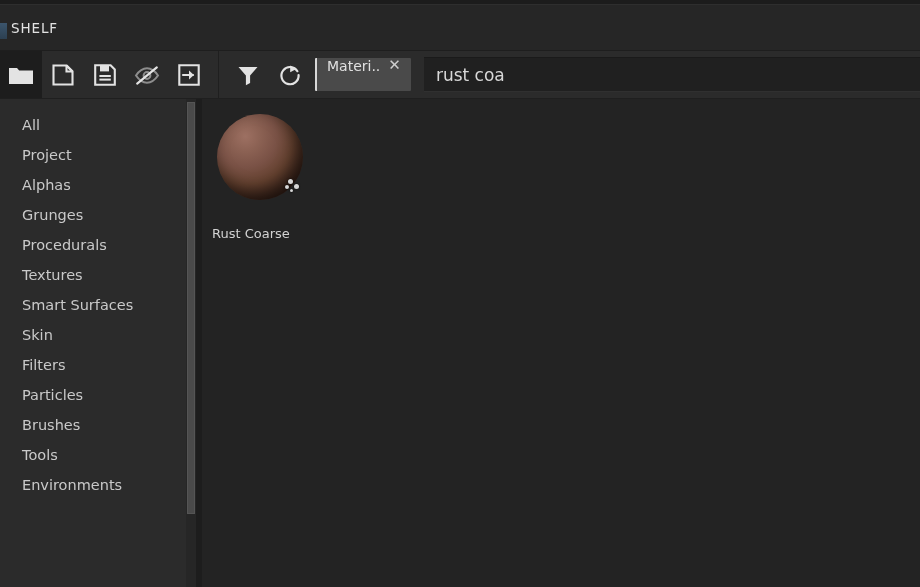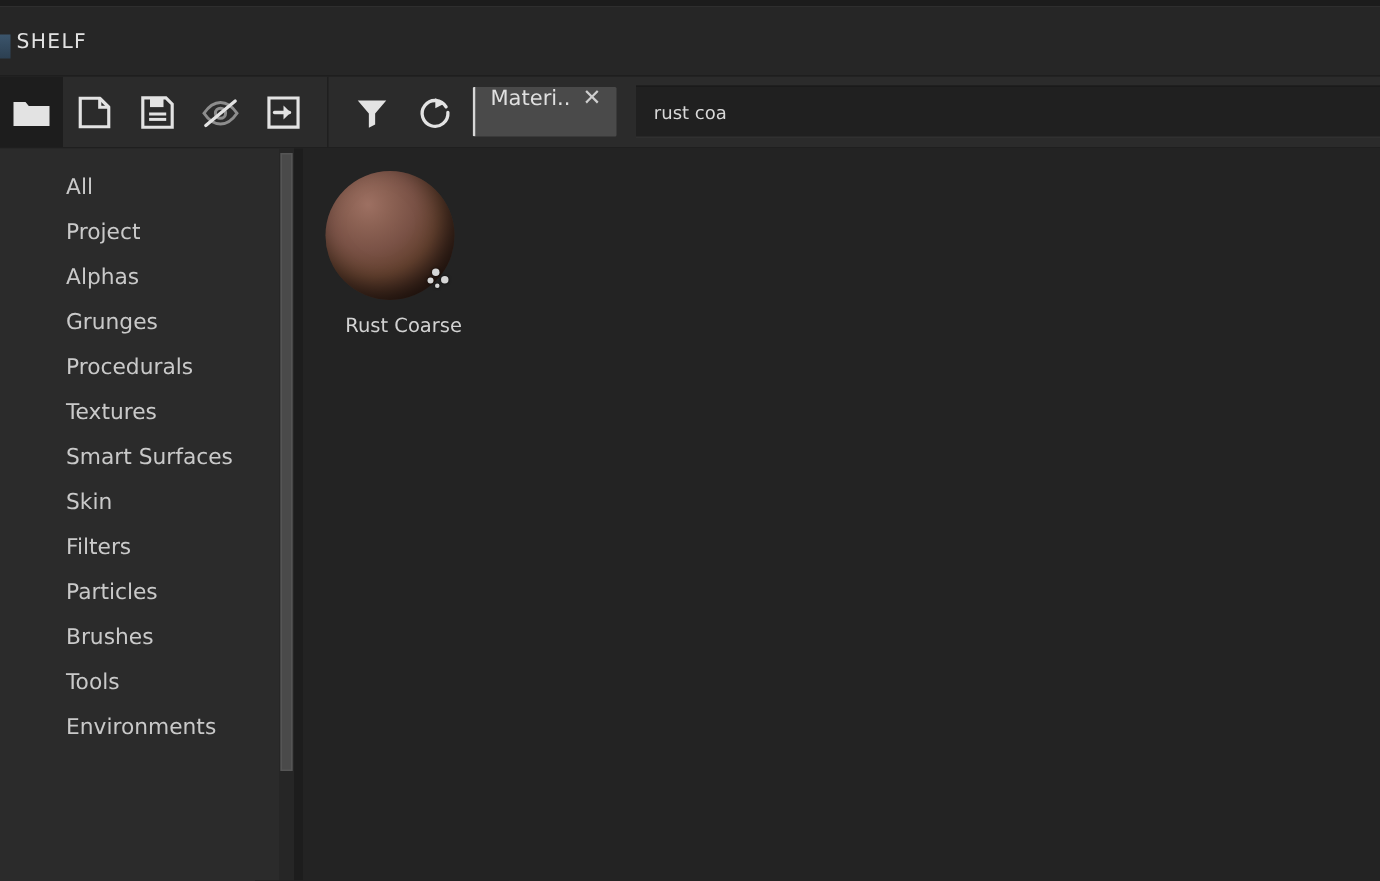--- a/index.html
+++ b/index.html
@@ -134,21 +134,21 @@
   }
   .search-input {
     flex: 1 1 auto;
     height: 35px;
     background: #202020;
     border: none;
     border-top: 1px solid #1a1a1a;
     border-bottom: 1px solid #303030;
     outline: none;
     color: #d8d8d8;
-    font-size: 12px;
+    font-size: 17px;
     font-family: "DejaVu Sans", "Liberation Sans", sans-serif;
     padding: 0 12px;
     box-sizing: border-box;
   }
   .search-input::placeholder { color: #6a6a6a; }
 
   
   .body-split {
     flex: 1 1 auto;
     display: flex;
@@ -162,21 +162,21 @@
     flex: 0 0 196px;
     position: relative;
     background: #2b2b2b;
     overflow: hidden;
     padding-top: 11px;
     box-sizing: border-box;
   }
   .cat-item {
     height: 30px;
     line-height: 30px;
-    padding-left: 44px;
+    padding-left: 22px;
     font-size: 14.5px;
     color: #c9c9c9;
     white-space: nowrap;
     cursor: pointer;
     user-select: none;
   }
 
   
   .sb-track {
     position: absolute;
@@ -261,22 +261,22 @@
     border-radius: 50%;
     background: #d6d6d6;
     box-shadow: 0 0 2px rgba(0,0,0,.8);
   }
   .badge-dots i:nth-child(1){ width:5px; height:5px; left:4px;  top:0px; }
   .badge-dots i:nth-child(2){ width:5px; height:5px; left:10px; top:5px; }
   .badge-dots i:nth-child(3){ width:4px; height:4px; left:1px;  top:6px; }
   .badge-dots i:nth-child(4){ width:3px; height:3px; left:6px;  top:10px; }
 
   .asset-label {
-    margin-top: 5px;
-    text-align: right;
+    margin-top: 21px;
+    text-align: left;
     font-size: 13px;
     color: #d2d2d2;
     white-space: nowrap;
     overflow: hidden;
     text-overflow: ellipsis;
   }
 </style>
 </head>
 <body>
 

